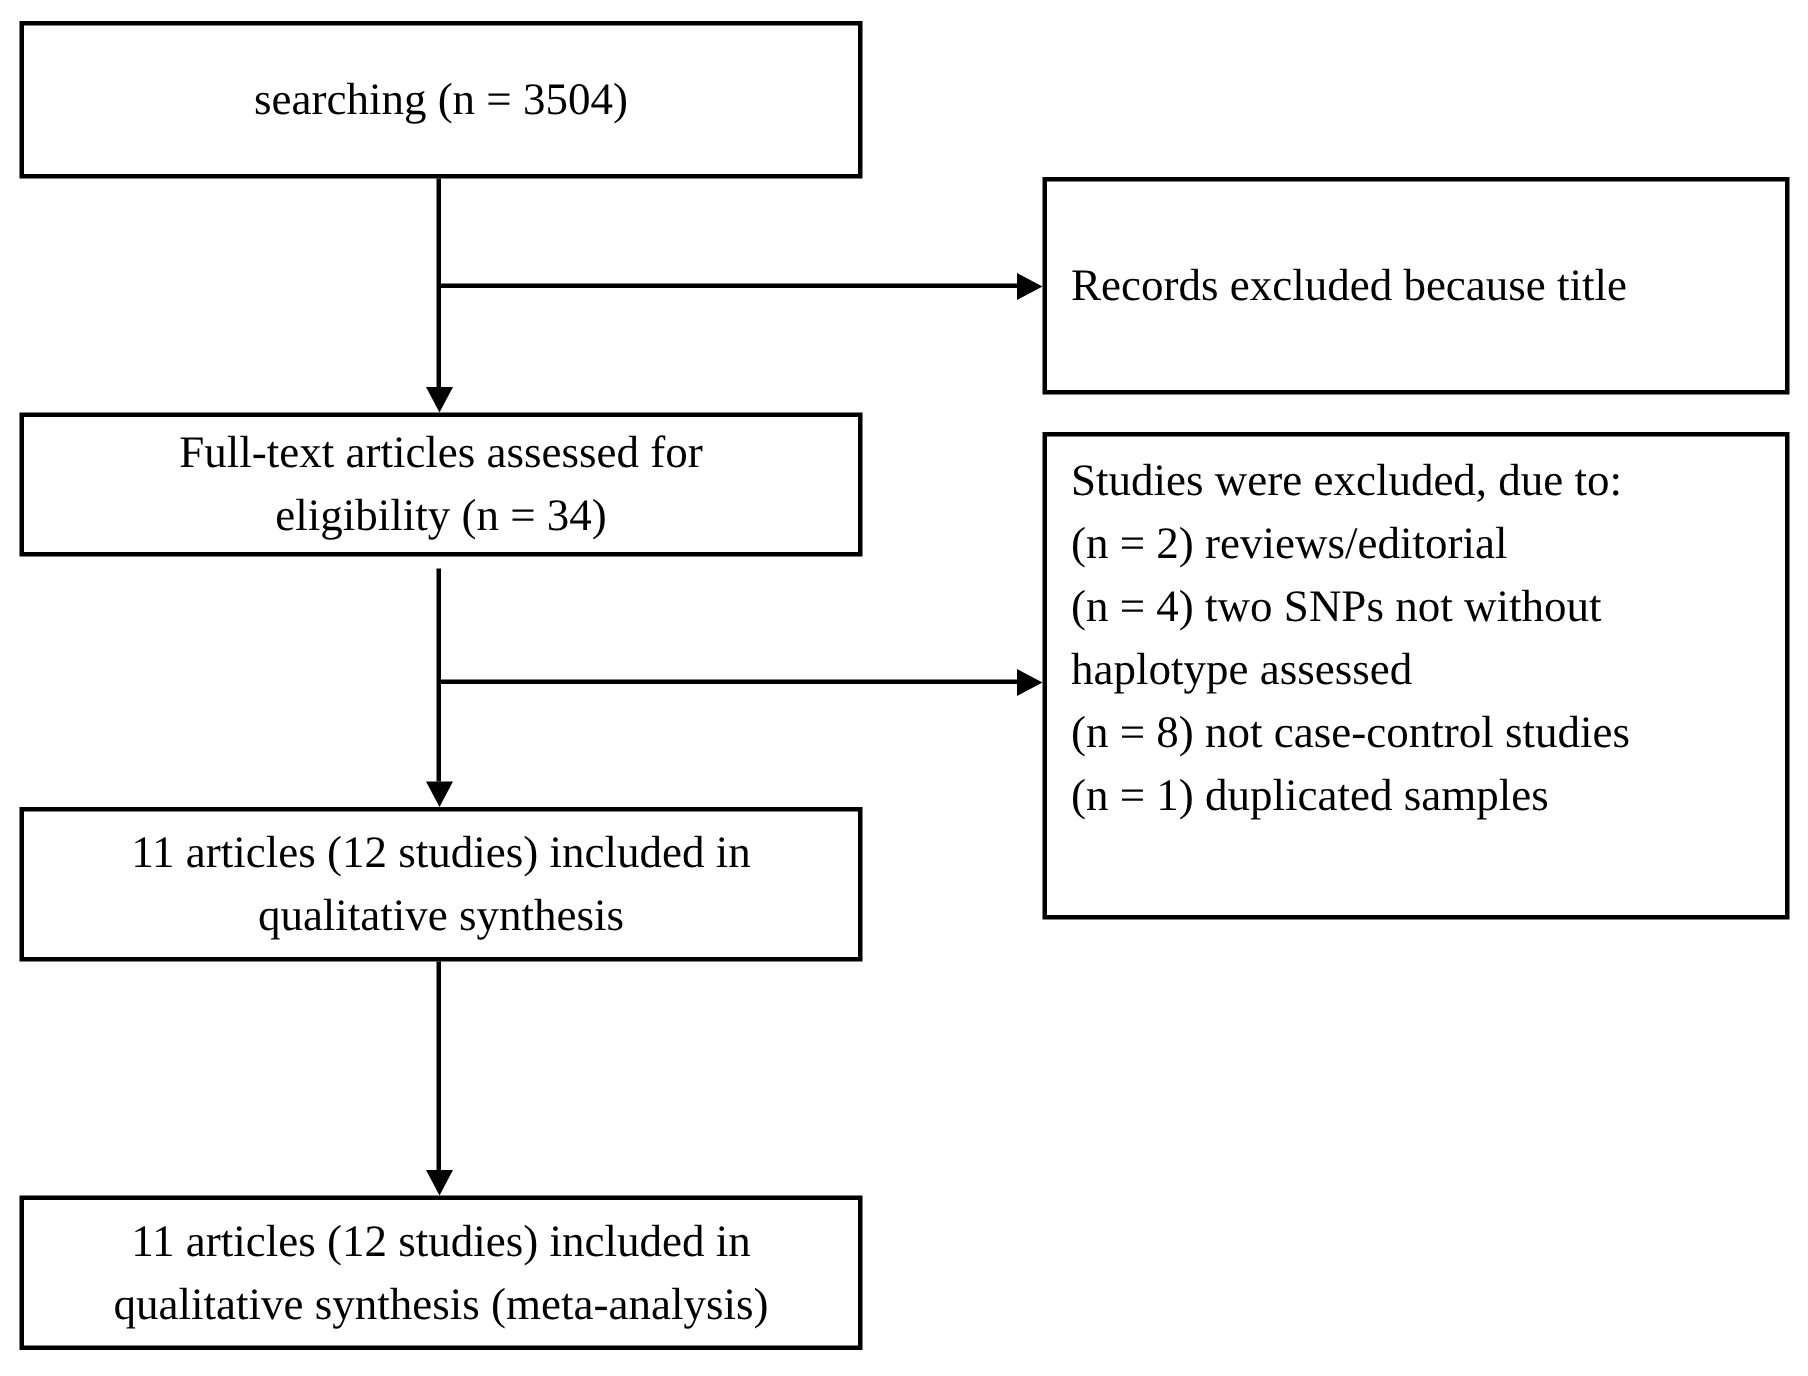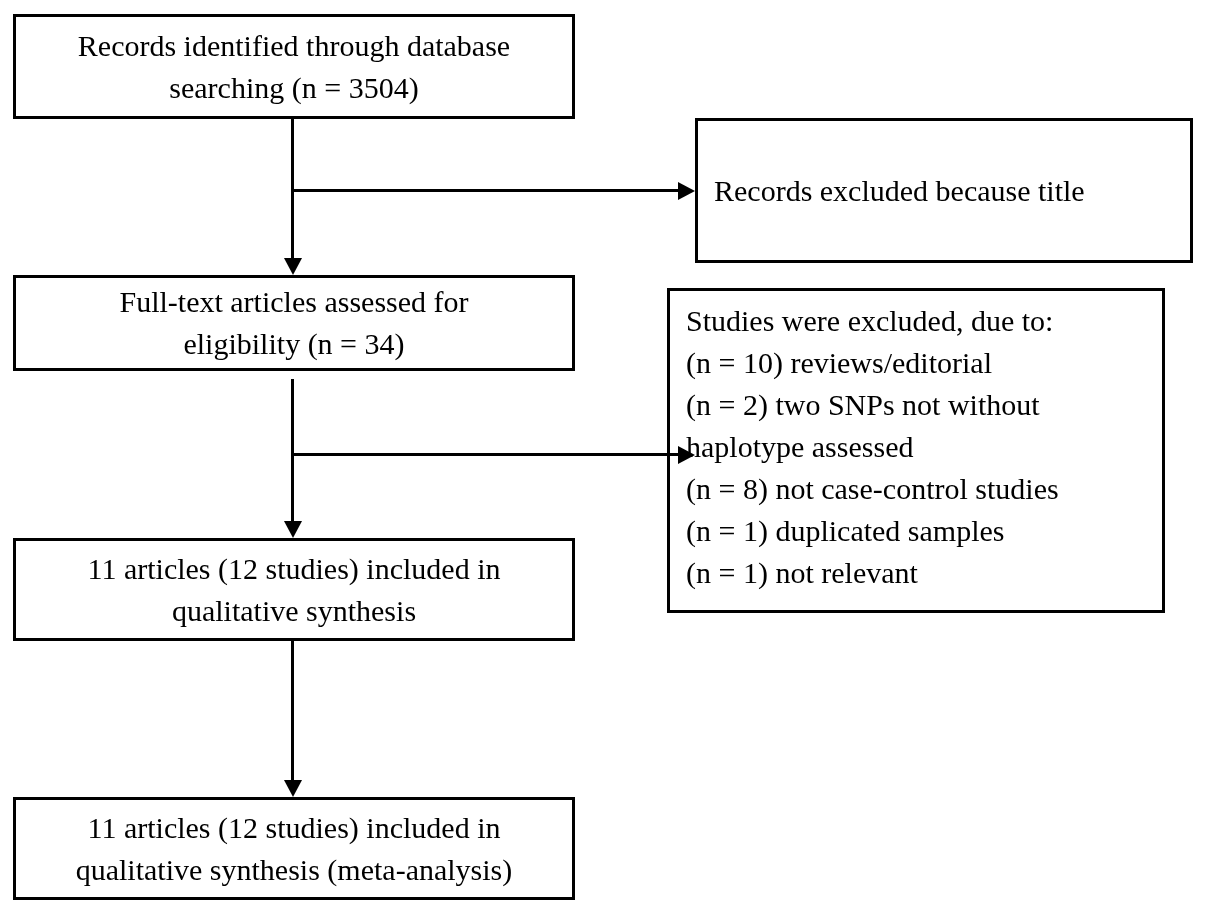--- a/index.html
+++ b/index.html
@@ -38,21 +38,21 @@
     padding-right: 4px;
   }
   .box.topalign {
     justify-content: flex-start;
     padding-top: 9px;
   }
   
   .box-a { left: 13px;  top: 14px;  width: 562px; height: 105px; }
   .box-b { left: 695px; top: 118px; width: 498px; height: 145px; }
   .box-c { left: 13px;  top: 275px; width: 562px; height: 96px; }
-  .box-d { left: 667px; top: 288px; width: 498px; height: 325px; }
+  .box-d { left: 695px; top: 288px; width: 498px; height: 325px; }
   .box-e { left: 13px;  top: 538px; width: 562px; height: 103px; }
   .box-f { left: 13px;  top: 797px; width: 562px; height: 103px; }
 
   
   .shaft-v {
     position: absolute;
     width: 3px;
     background: #000000;
   }
   .shaft-h {
@@ -89,41 +89,39 @@
 
   .v3-shaft { left: 291px; top: 641px; height: 139px; }
   .v3-head  { left: 284px; top: 780px; }
 </style>
 </head>
 <body>
 
 <div class="canvas">
 
   <div class="box centered box-a">
-    <div>Records identified through database</div>
     <div>searching (n = 3504)</div>
   </div>
 
   <div class="box leftalign box-b">
     <div>Records excluded because title</div>
   </div>
 
   <div class="box centered box-c">
     <div>Full-text articles assessed for</div>
     <div>eligibility (n = 34)</div>
   </div>
 
   <div class="box leftalign topalign box-d">
     <div>Studies were excluded, due to:</div>
-    <div>(n = 10) reviews/editorial</div>
-    <div>(n = 2) two SNPs not without</div>
+    <div>(n = 2) reviews/editorial</div>
+    <div>(n = 4) two SNPs not without</div>
     <div>haplotype assessed</div>
     <div>(n = 8) not case-control studies</div>
     <div>(n = 1) duplicated samples</div>
-    <div>(n = 1) not relevant</div>
   </div>
 
   <div class="box centered box-e">
     <div>11 articles (12 studies) included in</div>
     <div>qualitative synthesis</div>
   </div>
 
   <div class="box centered box-f">
     <div>11 articles (12 studies) included in</div>
     <div>qualitative synthesis (meta-analysis)</div>

